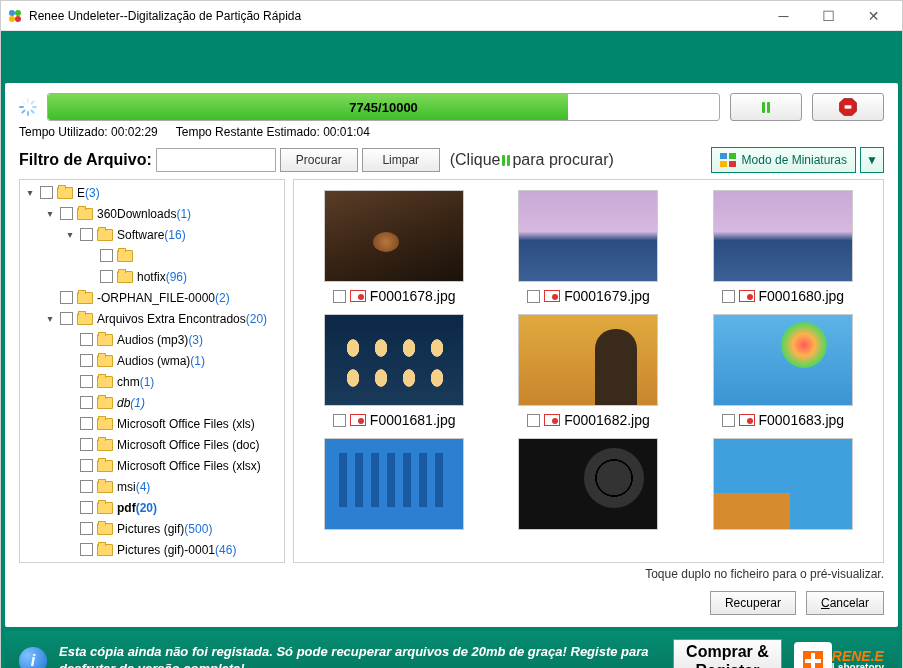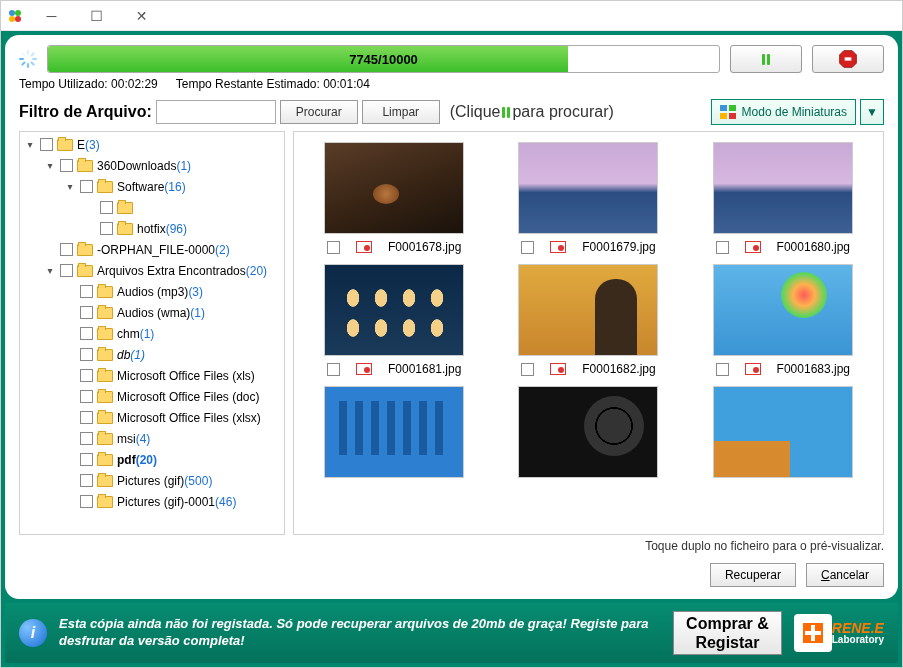--- a/index.html
+++ b/index.html
@@ -8,21 +8,21 @@
 .window { width: 903px; height: 668px; display: flex; flex-direction: column; border: 1px solid #ccc; }
 
 
 .titlebar { height: 30px; background: #fff; display: flex; align-items: center; padding: 0 6px; border-bottom: 1px solid #e5e5e5; }
 .titlebar .appicon { width: 16px; height: 16px; margin-right: 6px; }
 .titlebar .title { flex: 1; font-size: 12px; color: #000; }
 .titlebar .wbtn { width: 45px; height: 30px; display: flex; align-items: center; justify-content: center; color: #555; font-size: 14px; }
 
 
 .mainframe { flex: 1; background: #00866d; padding: 4px; display: flex; flex-direction: column; }
-.content { flex: 1; background: #fff; border-radius: 14px; padding: 10px 14px 12px 14px; display: flex; flex-direction: column; }
+.content { flex: 1; background: #fff; border-radius: 2px; padding: 10px 14px 12px 14px; display: flex; flex-direction: column; margin-top: 48px; }
 
 
 .progressrow { display: flex; align-items: center; gap: 10px; margin-bottom: 4px; }
 .spinner { width: 18px; height: 18px; position: relative; }
 .spinner span { position: absolute; width: 2px; height: 5px; background: #5ab5ff; top: 0; left: 8px; transform-origin: 1px 9px; border-radius: 1px; }
 .spinner span:nth-child(1){transform:rotate(0deg);opacity:.2}
 .spinner span:nth-child(2){transform:rotate(45deg);opacity:.35}
 .spinner span:nth-child(3){transform:rotate(90deg);opacity:.5}
 .spinner span:nth-child(4){transform:rotate(135deg);opacity:.65}
 .spinner span:nth-child(5){transform:rotate(180deg);opacity:.8}
@@ -59,21 +59,21 @@
 .tcheck { width:13px; height:13px; border:1px solid #888; margin:0 4px; background:#fff; }
 .tfolder { width:16px; height:12px; background:#ffd76b; border:1px solid #d4a424; border-radius:1px 1px 0 0; margin-right:4px; position:relative; }
 .tfolder::before { content:""; position:absolute; top:-3px; left:0; width:6px; height:3px; background:#ffd76b; border:1px solid #d4a424; border-bottom:none; border-radius:1px 1px 0 0; }
 .tname { color:#000; }
 .tcount { color:#1a6fd6; }
 
 .thumbpane { flex: 1; border: 1px solid #d0d0d0; overflow-y: auto; padding: 10px 6px; }
 .thumbgrid { display: grid; grid-template-columns: repeat(3, 1fr); gap: 10px 6px; }
 .thumbitem { display:flex; flex-direction:column; align-items:center; }
 .thumbimg { width: 140px; height: 92px; border: 1px solid #ccc; background: #dbe3ea; position:relative; overflow:hidden; }
-.thumbrow { display:flex; align-items:center; gap:16px; margin-top:6px; font-size:12px; }
+.thumbrow { display:flex; align-items:center; gap:4px; margin-top:6px; font-size:14px; }
 .thumbrow .tcheck { margin:0; }
 .imgicon { width:16px; height:12px; background:#fff; border:1px solid #d33; position:relative; }
 .imgicon::after { content:""; position:absolute; right:1px; bottom:1px; width:6px; height:6px; background:#d33; border-radius:50%; }
 
 .th1 { background: linear-gradient(160deg,#5a3d28 0%,#3a2515 50%,#1a120b 100%); }
 .th1::after{content:"";position:absolute;left:35%;top:45%;width:26px;height:20px;background:radial-gradient(circle,#b8763d,#78431e);border-radius:50%;}
 .th2 { background: linear-gradient(#c9a9d6 0%,#d7b8e0 45%,#2b4d82 55%,#3c5f94 100%); }
 .th3 { background: linear-gradient(#c9a9d6 0%,#d7b8e0 45%,#2b4d82 55%,#3c5f94 100%); }
 .th4 { background: linear-gradient(#0b2846,#1a3a5a); }
 .th4::before{content:"";position:absolute;left:10%;top:20%;width:80%;height:60%;background-image:radial-gradient(ellipse 10px 14px,#f4d088 60%,transparent 65%);background-size:28px 30px;}
@@ -121,20 +121,21 @@
 <div class="window">
 
   <div class="titlebar">
     <svg class="appicon" viewBox="0 0 16 16">
         <rect width="16" height="16" fill="#fff"></rect>
         <circle cx="5" cy="5" r="3" fill="#3b95d4"></circle>
         <circle cx="11" cy="5" r="3" fill="#3bbf2a"></circle>
         <circle cx="5" cy="11" r="3" fill="#ffb400"></circle>
         <circle cx="11" cy="11" r="3" fill="#d33"></circle>
       </svg>
+    <div class="title">Renee Undeleter--Digitalização de Partição Rápida</div>
     <div class="wbtn">─</div>
     <div class="wbtn">☐</div>
     <div class="wbtn">✕</div>
   </div>
 
   <div class="mainframe">
     <div class="content">
 
       <div class="progressrow">
         <div class="spinner">

